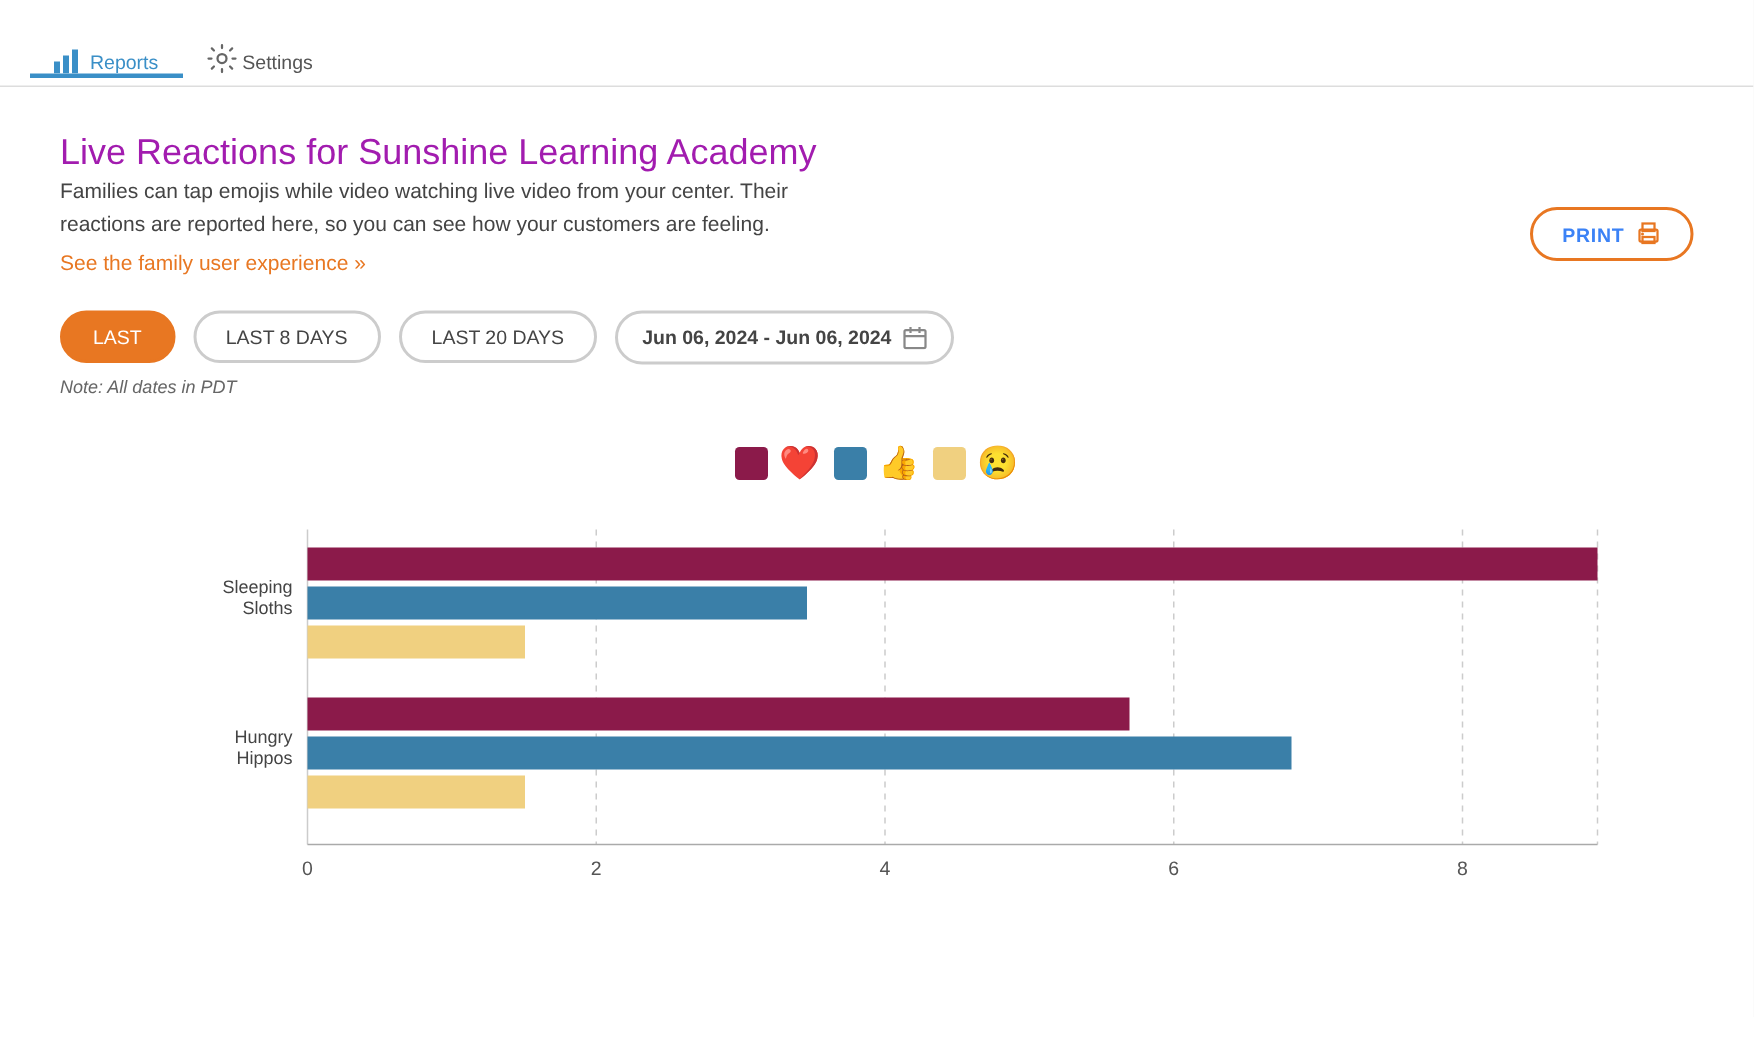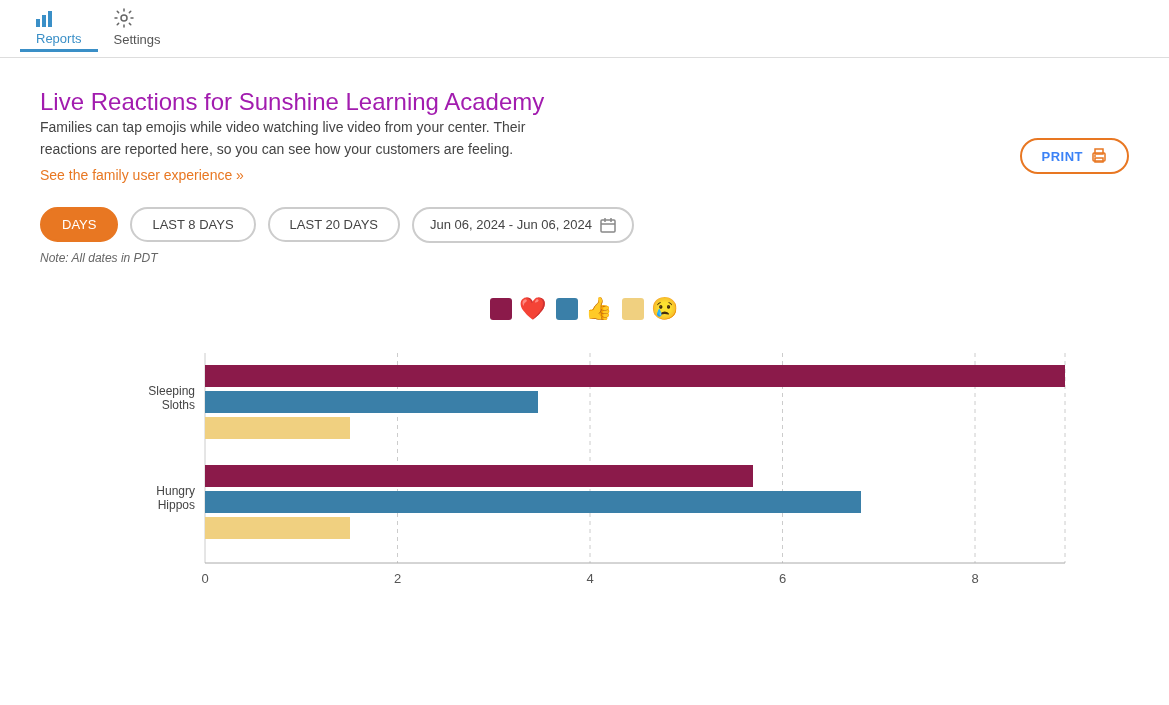--- a/index.html
+++ b/index.html
@@ -9,22 +9,22 @@
     .top-nav {
       background: #fff;
       border-bottom: 1px solid #ddd;
       display: flex;
       align-items: center;
       padding: 0 20px;
       height: 58px;
     }
     .nav-item {
       display: flex;
-      flex-direction: column;
-      align-items: flex-start;
+      flex-direction: row;
+      align-items: flex-end;
       padding: 0 16px;
       height: 47px;
       justify-content: center;
       cursor: pointer;
       font-size: 13px;
       color: #555;
       border-bottom: 3px solid transparent;
       gap: 4px;
     }
     .nav-item.active {
@@ -108,20 +108,21 @@
       border: 2px solid #ccc;
       background: #fff;
       padding: 8px 16px;
       border-radius: 25px;
       cursor: pointer;
       font-size: 13px;
       color: #444;
       display: flex;
       align-items: center;
       gap: 8px;
+      font-weight: bold;
     }
 
     .note-text {
       font-size: 12px;
       color: #666;
       font-style: italic;
       margin-top: 8px;
     }
 
     
@@ -193,21 +194,21 @@
 
   
   <p class="description">
     <span>Families can tap emojis while video watching live video from your center. Their</span><br>
     <span>reactions are reported here, so you can see how your customers are feeling.</span>
   </p>
   <a class="family-link">See the family user experience »</a>
 
   
   <div class="filter-row">
-    <button class="filter-btn active">DAYS</button>
+    <button class="filter-btn active">LAST</button>
     <button class="filter-btn">LAST 8 DAYS</button>
     <button class="filter-btn">LAST 20 DAYS</button>
     <button class="date-range-btn">
       <span>Jun 06, 2024 - Jun 06, 2024</span>
       <svg width="16" height="16" viewBox="0 0 16 16">
         <rect x="1" y="3" width="14" height="12" rx="1" fill="none" stroke="#888" stroke-width="1.5"></rect>
         <line x1="1" y1="7" x2="15" y2="7" stroke="#888" stroke-width="1.5"></line>
         <line x1="5" y1="1" x2="5" y2="5" stroke="#888" stroke-width="1.5"></line>
         <line x1="11" y1="1" x2="11" y2="5" stroke="#888" stroke-width="1.5"></line>
       </svg>

